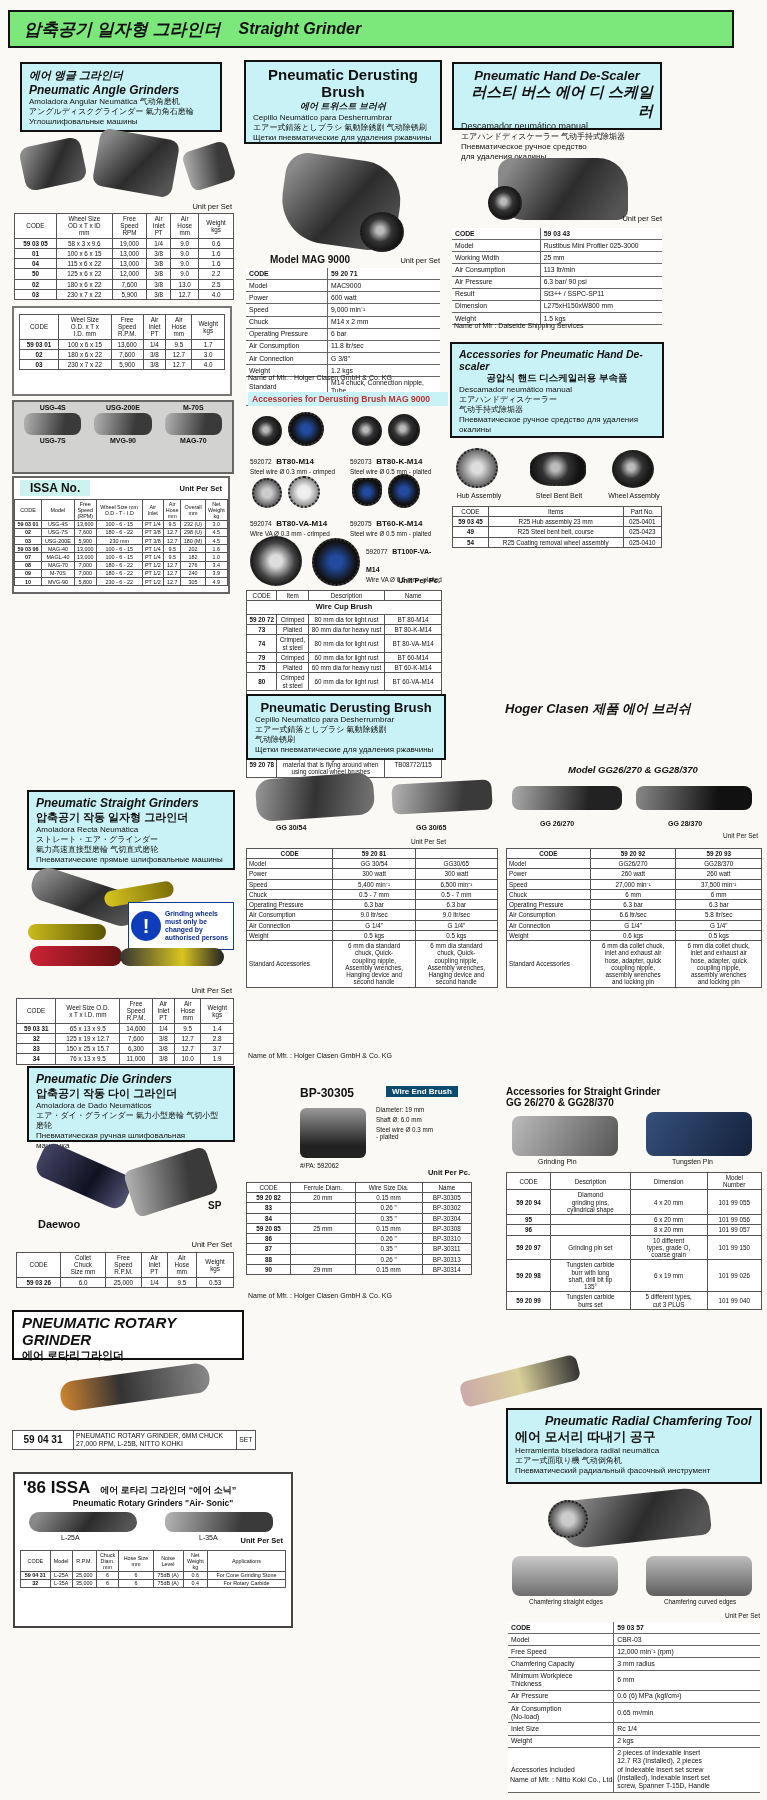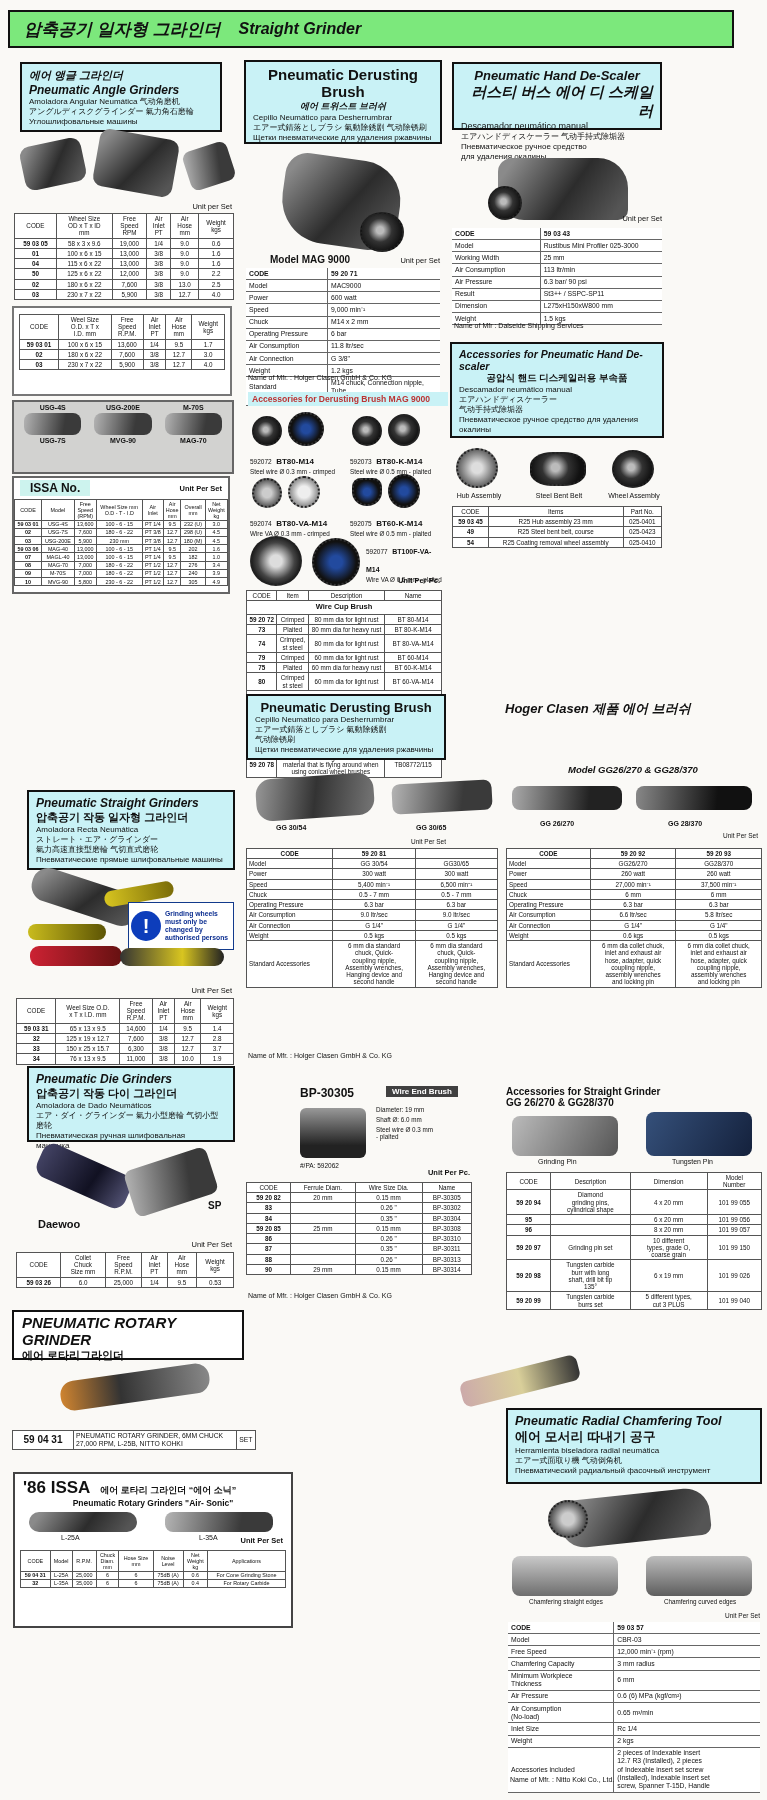--- a/index.html
+++ b/index.html
@@ -30,21 +30,21 @@
   .blob{background:linear-gradient(125deg,#8a8a8a 10%,#2c2c2c 55%,#555 90%);border-radius:10px;}
   .blob2{background:linear-gradient(100deg,#b5b5b5,#3a3a3a 70%);border-radius:8px;}
   .wheel{border-radius:50%;background:radial-gradient(circle at 45% 45%,#bbb 12%,#333 40%,#111 75%);border:2px dotted #222;box-sizing:border-box;}
   .wheelb{border-radius:50%;background:radial-gradient(circle at 50% 50%,#224a9e 20%,#111 65%);border:2px dotted #333;box-sizing:border-box;}
   .graybox{background:#d2d2d0;border:2px solid #666;box-sizing:border-box;}
   .issaTag{background:#cdf3ee;font-weight:700;font-size:12px;padding:1px 10px;display:inline-block;}
   .hl{background:#c9f2f6;font-weight:700;font-size:8.6px;color:#b33;padding:2px 4px;}
   .warn{border:1px solid #123a8c;background:#fff;display:flex;align-items:center;gap:4px;padding:2px;box-sizing:border-box;}
   .warnCircle{width:30px;height:30px;border-radius:50%;background:#0d3dbb;color:#fff;font-weight:700;font-size:20px;display:flex;align-items:center;justify-content:center;flex:0 0 auto;}
   .warnTxt{font-size:6.8px;font-weight:700;color:#0d2f91;line-height:1.15;}
-  .blackbar{background:#404040;color:#fff;font-weight:700;font-size:8px;padding:1px 6px;display:inline-block;}
+  .blackbar{background:#0c4a6e;color:#fff;font-weight:700;font-size:8px;padding:1px 6px;display:inline-block;}
   .itemCode{font-size:6.5px;}
   .itemName{font-size:8px;font-weight:700;}
   .itemDesc{font-size:6.3px;}
   .bigTitle{font-weight:700;font-style:italic;font-size:15px;}
   .borderBox{border:2px solid #111;box-sizing:border-box;background:#fff;}
 </style>
 </head>
 <body>
 
 <div id="page">
@@ -1060,21 +1060,21 @@
           <td>Tungsten carbide
 burrs set</td>
           <td>5 different types,
 cut 3 PLUS</td>
           <td>101 99 040</td>
         </tr>
       </tbody>
   </table>
 
   <div class="abs cyanbox" style="left:506px;top:1408px;width:256px;height:76px;">
-    <div class="t1" style="font-size:12.5px;">Pneumatic Radial Chamfering Tool</div>
+    <div class="t1" style="font-size:12.5px;margin-left:30px;">Pneumatic Radial Chamfering Tool</div>
     <div class="t2" style="font-size:13px;">에어 모서리 따내기 공구</div>
     <div class="t3">Herramienta biseladora radial neumática</div>
     <div class="t3">エアー式面取り機  气动倒角机</div>
     <div class="t3">Пневматический радиальный фасочный инструмент</div>
   </div>
   <div class="abs blob" style="left:560px;top:1494px;width:150px;height:48px;border-radius:10px 24px 10px 24px;transform:rotate(-6deg);"></div>
   <div class="abs wheel" style="left:548px;top:1500px;width:40px;height:38px;background:radial-gradient(circle,#ccc 25%,#555 70%);"></div>
   <div class="abs blob2" style="left:512px;top:1556px;width:106px;height:40px;background:linear-gradient(180deg,#c9c9c9,#6e6e6e);"></div>
   <div class="abs blob2" style="left:646px;top:1556px;width:106px;height:40px;background:linear-gradient(180deg,#bdbdbd,#5e5e5e);"></div>
   <div class="abs lbl2" style="left:514px;top:1598px;width:104px;font-size:6.3px;">Chamfering straight edges</div>

